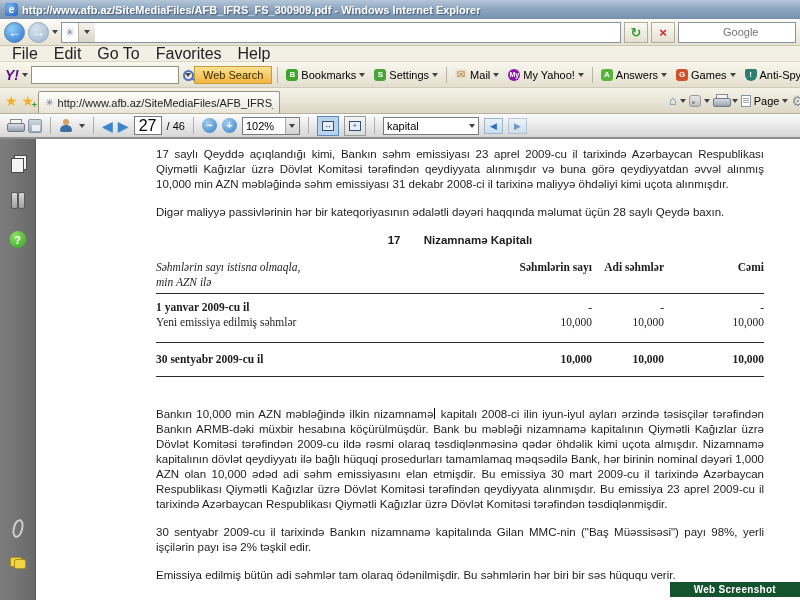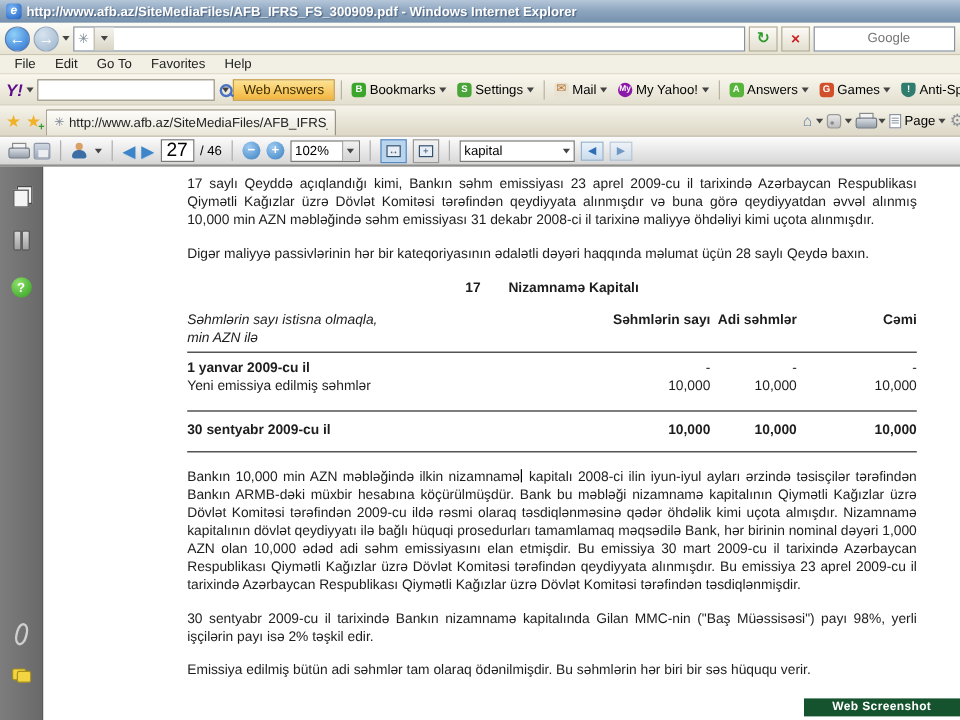--- a/index.html
+++ b/index.html
@@ -31,21 +31,21 @@
   .addr-drop { width:17px; height:19px; background:linear-gradient(#f4f3ee,#d9d5c6); border-left:1px solid #b9b4a2;
     display:flex; align-items:center; justify-content:center; }
   .sq-btn { width:24px; height:21px; border:1px solid #b3ad99; background:linear-gradient(#fbfaf5,#e3dfd0);
     display:flex; align-items:center; justify-content:center; font-size:13px; font-weight:bold; flex:0 0 auto; }
   .refresh { color:#2d9b2d; }
   .stop { color:#cc2222; }
   .google-box { width:118px; height:21px; background:#fff; border:1px solid #86929e; display:flex; align-items:center; flex:0 0 auto; }
   .google-box input { width:100%; border:none; outline:none; font-size:11px; color:#888; padding:0 4px; font-family:inherit; background:transparent;margin-left:40px; }
 
   
-  .menubar { height:16px; background:#f2f0e4; border-bottom:1px solid #ddd8c6; display:flex; align-items:center; font-size:11px; padding-left:4px; }
+  .menubar { height:16px; background:#f2f0e4; border-bottom:1px solid #ddd8c6; display:flex; align-items:center; font-size:16px; padding-left:4px; }
   .menu-item { padding:1px 8px; color:#222; cursor:default; }
 
   
   .yahoo-bar { height:26px; background:linear-gradient(#f9f7ee,#e3dfcf); border-bottom:1px solid #cfcaba;
     display:flex; align-items:center; font-size:11px; gap:3px; padding:0 5px; white-space:nowrap; overflow:hidden; }
   .y-logo { color:#5d0c8c; font-weight:bold; font-style:italic; font-size:14px; }
   .y-search { width:148px; height:18px; border:1px solid #96917f; background:#fff; font-size:11px; padding:0 3px; outline:none; font-family:inherit; }
   .mag { position:relative; width:12px; height:12px; display:inline-block; }
   .mag::before { content:""; position:absolute; left:1px; top:1px; width:7px; height:7px; border:2px solid #4a72c4; border-radius:50%; }
   .mag::after { content:""; position:absolute; left:9px; top:9px; width:4px; height:2px; background:#4a72c4; transform:rotate(45deg); }
@@ -127,21 +127,21 @@
   .sp-comments::before { left:0; top:0; } .sp-comments::after { right:0; bottom:0; }
 
   .doc-area { flex:1; background:#fff; overflow:hidden; font-size:11.5px; line-height:15px; color:#1d1d1d; }
   .doc-content { padding:8px 36px 0 120px; text-align:justify; }
   .doc-content p { margin-bottom:13px; }
   .find-caret { display:inline-block; width:1px; height:11px; background:#000; margin:0 1px; vertical-align:-1px; }
 
   .sect-head { display:flex; font-weight:bold; margin:1px 0 12px;justify-content:center; }
   .sect-head .num { width:36px; }
 
-  .fin-table { margin-bottom:14px; }
+  .fin-table { margin-bottom:30px;font-family:Liberation Serif, serif; }
   .t-head { display:flex; border-bottom:1px solid #2a2a2a; padding-bottom:3px; }
   .t-cap { flex:1; font-style:italic; }
   .t-c1 { width:90px; text-align:right; } .t-c2 { width:72px; text-align:right; } .t-c3 { width:100px; text-align:right; }
   .t-head .t-c1,.t-head .t-c2,.t-head .t-c3 { font-weight:bold; }
   .t-body { padding:6px 0 12px; }
   .t-row { display:flex; }
   .t-label { flex:1; }
   .t-row.bold-label .t-label { font-weight:bold; }
   .t-total { display:flex; border-top:1px solid #2a2a2a; border-bottom:1px solid #2a2a2a; padding:9px 0; font-weight:bold; }
 
@@ -181,21 +181,21 @@
     <span class="menu-item">Favorites</span>
     <span class="menu-item">Help</span>
   </div>
 
   <div class="yahoo-bar">
     <span class="y-logo">Y!</span>
     <span class="mini-caret"></span>
     <input class="y-search" style="">
     <span class="mag"></span>
     <span class="mini-caret"></span>
-    <button class="web-search-btn">Web Answers</button>
+    <button class="web-search-btn">Web Search</button>
     <span class="yt-sep"></span>
     <span class="yt-item">
       <span class="yt-ico ico-bookmarks">B</span>
       <span>Bookmarks</span>
       <span class="mini-caret"></span>
     </span>
     <span class="yt-item">
       <span class="yt-ico ico-settings">S</span>
       <span>Settings</span>
       <span class="mini-caret"></span>

